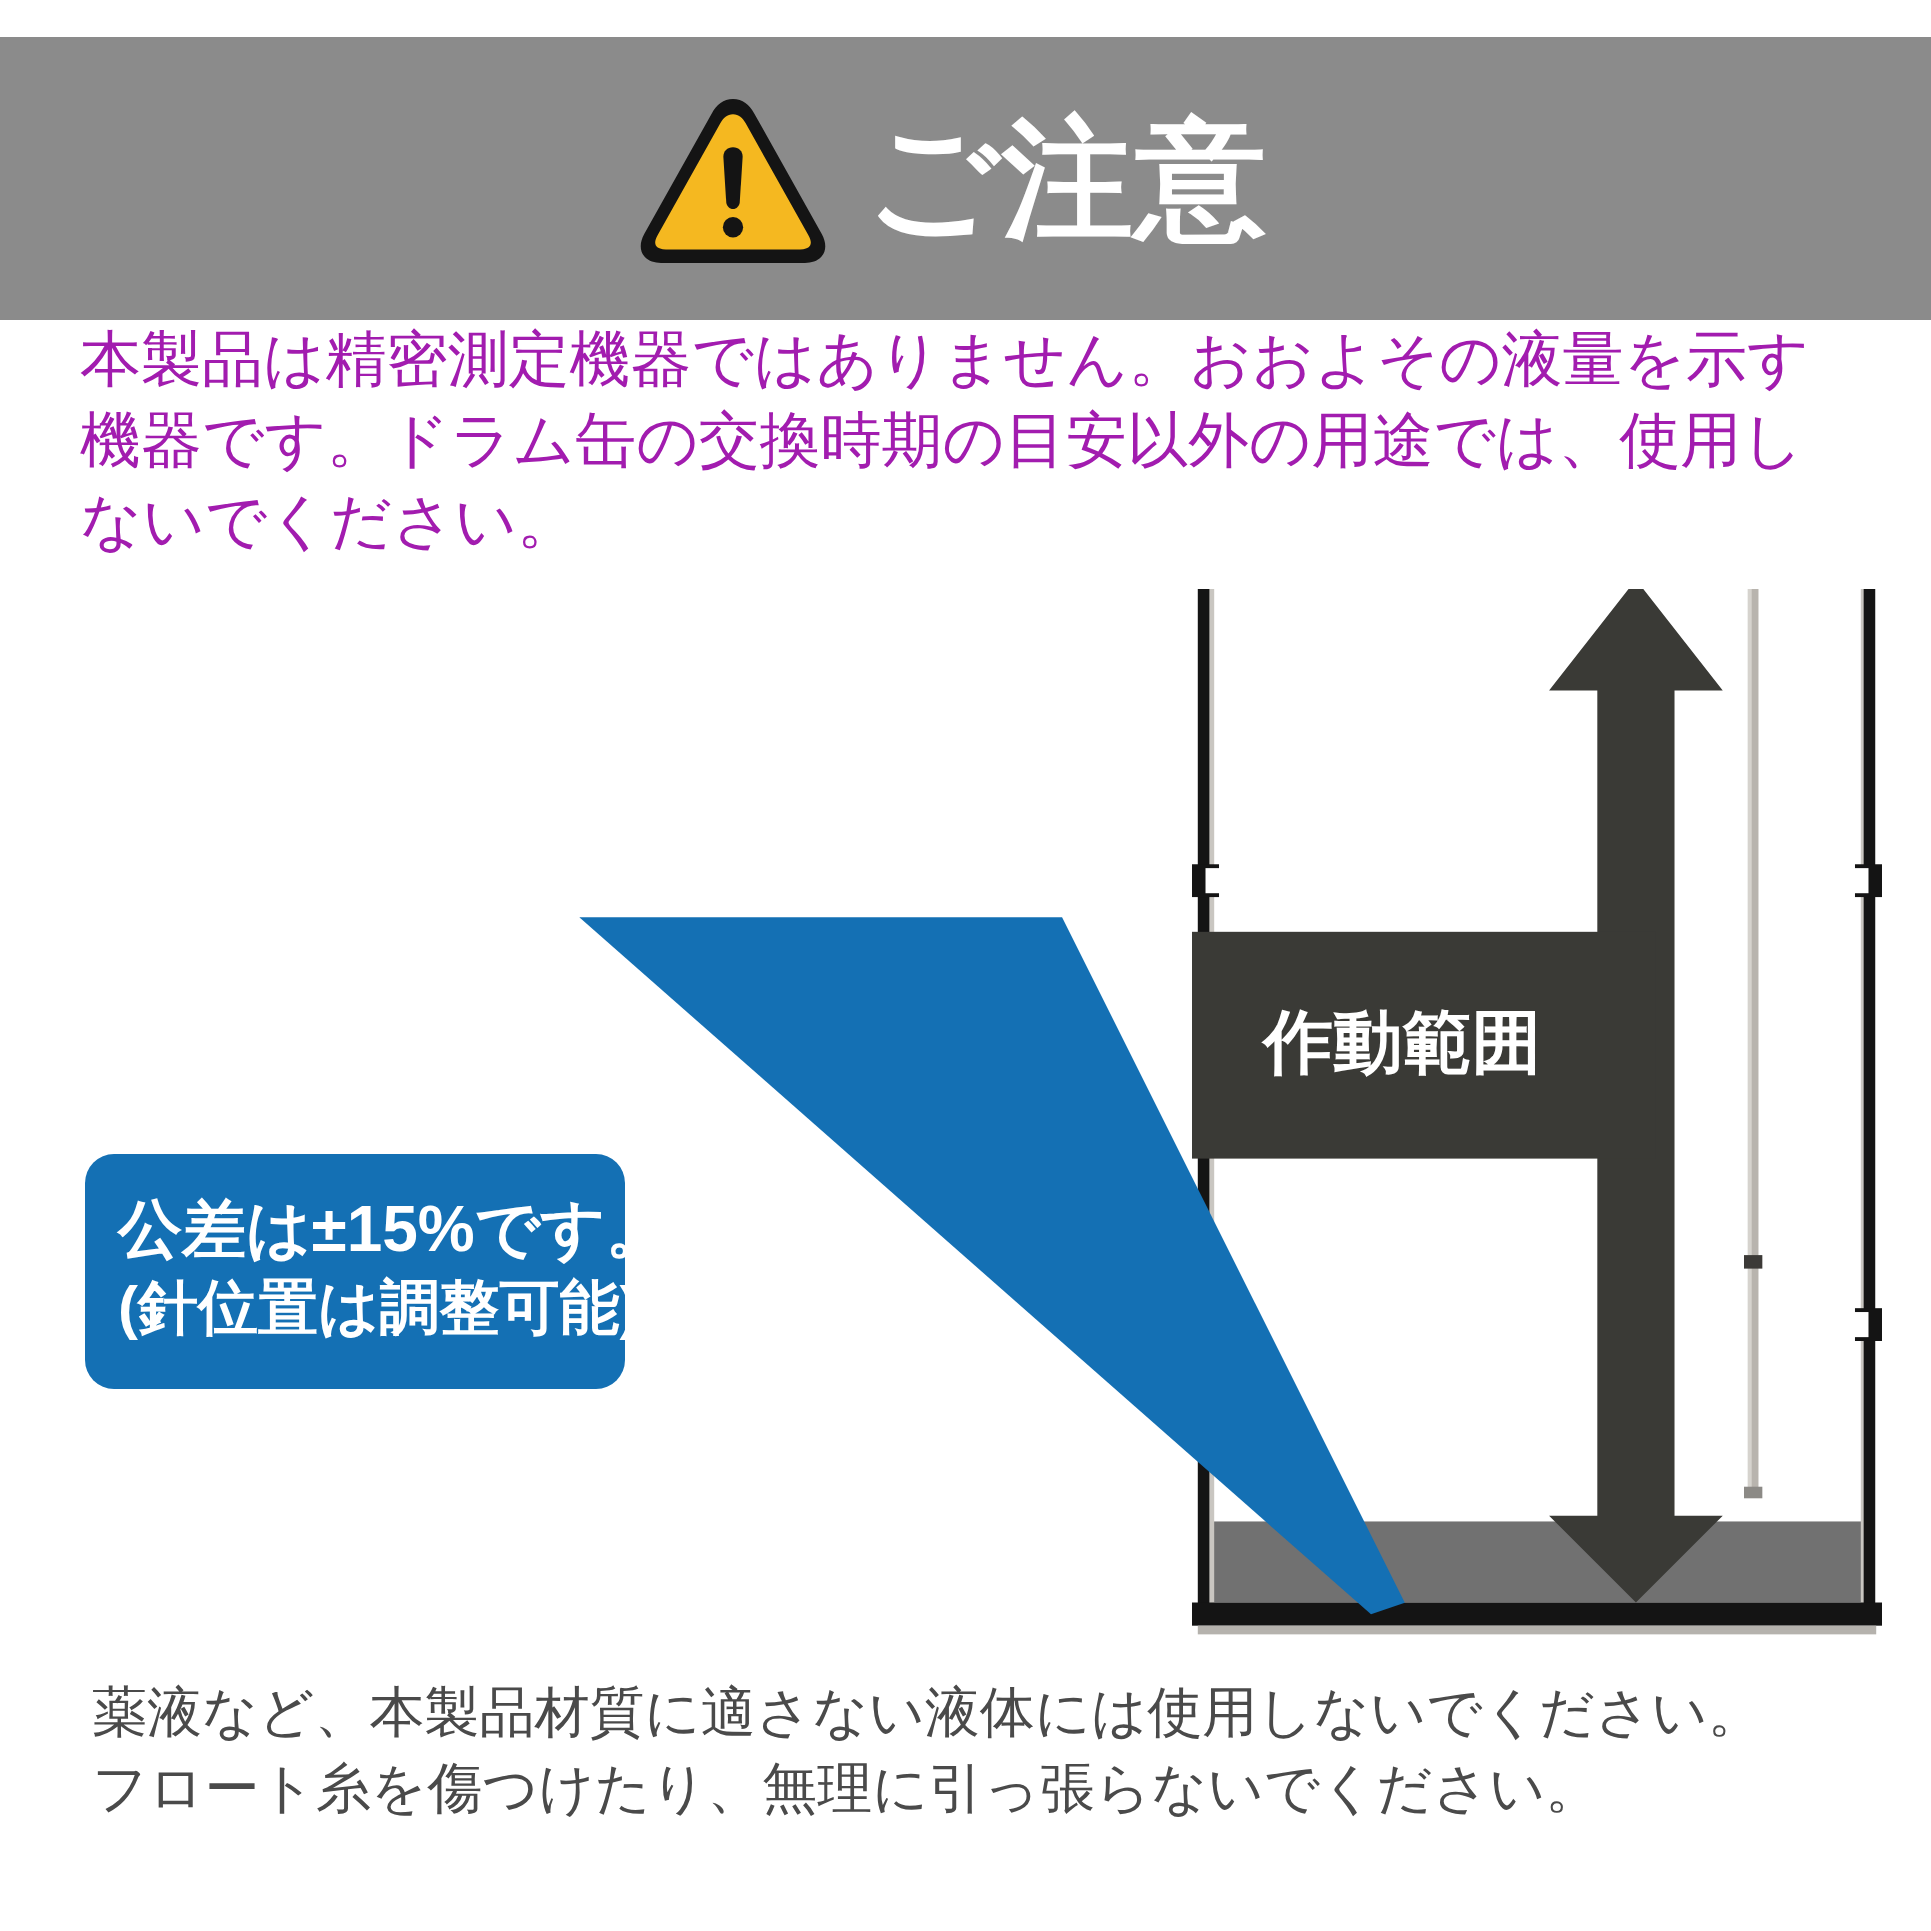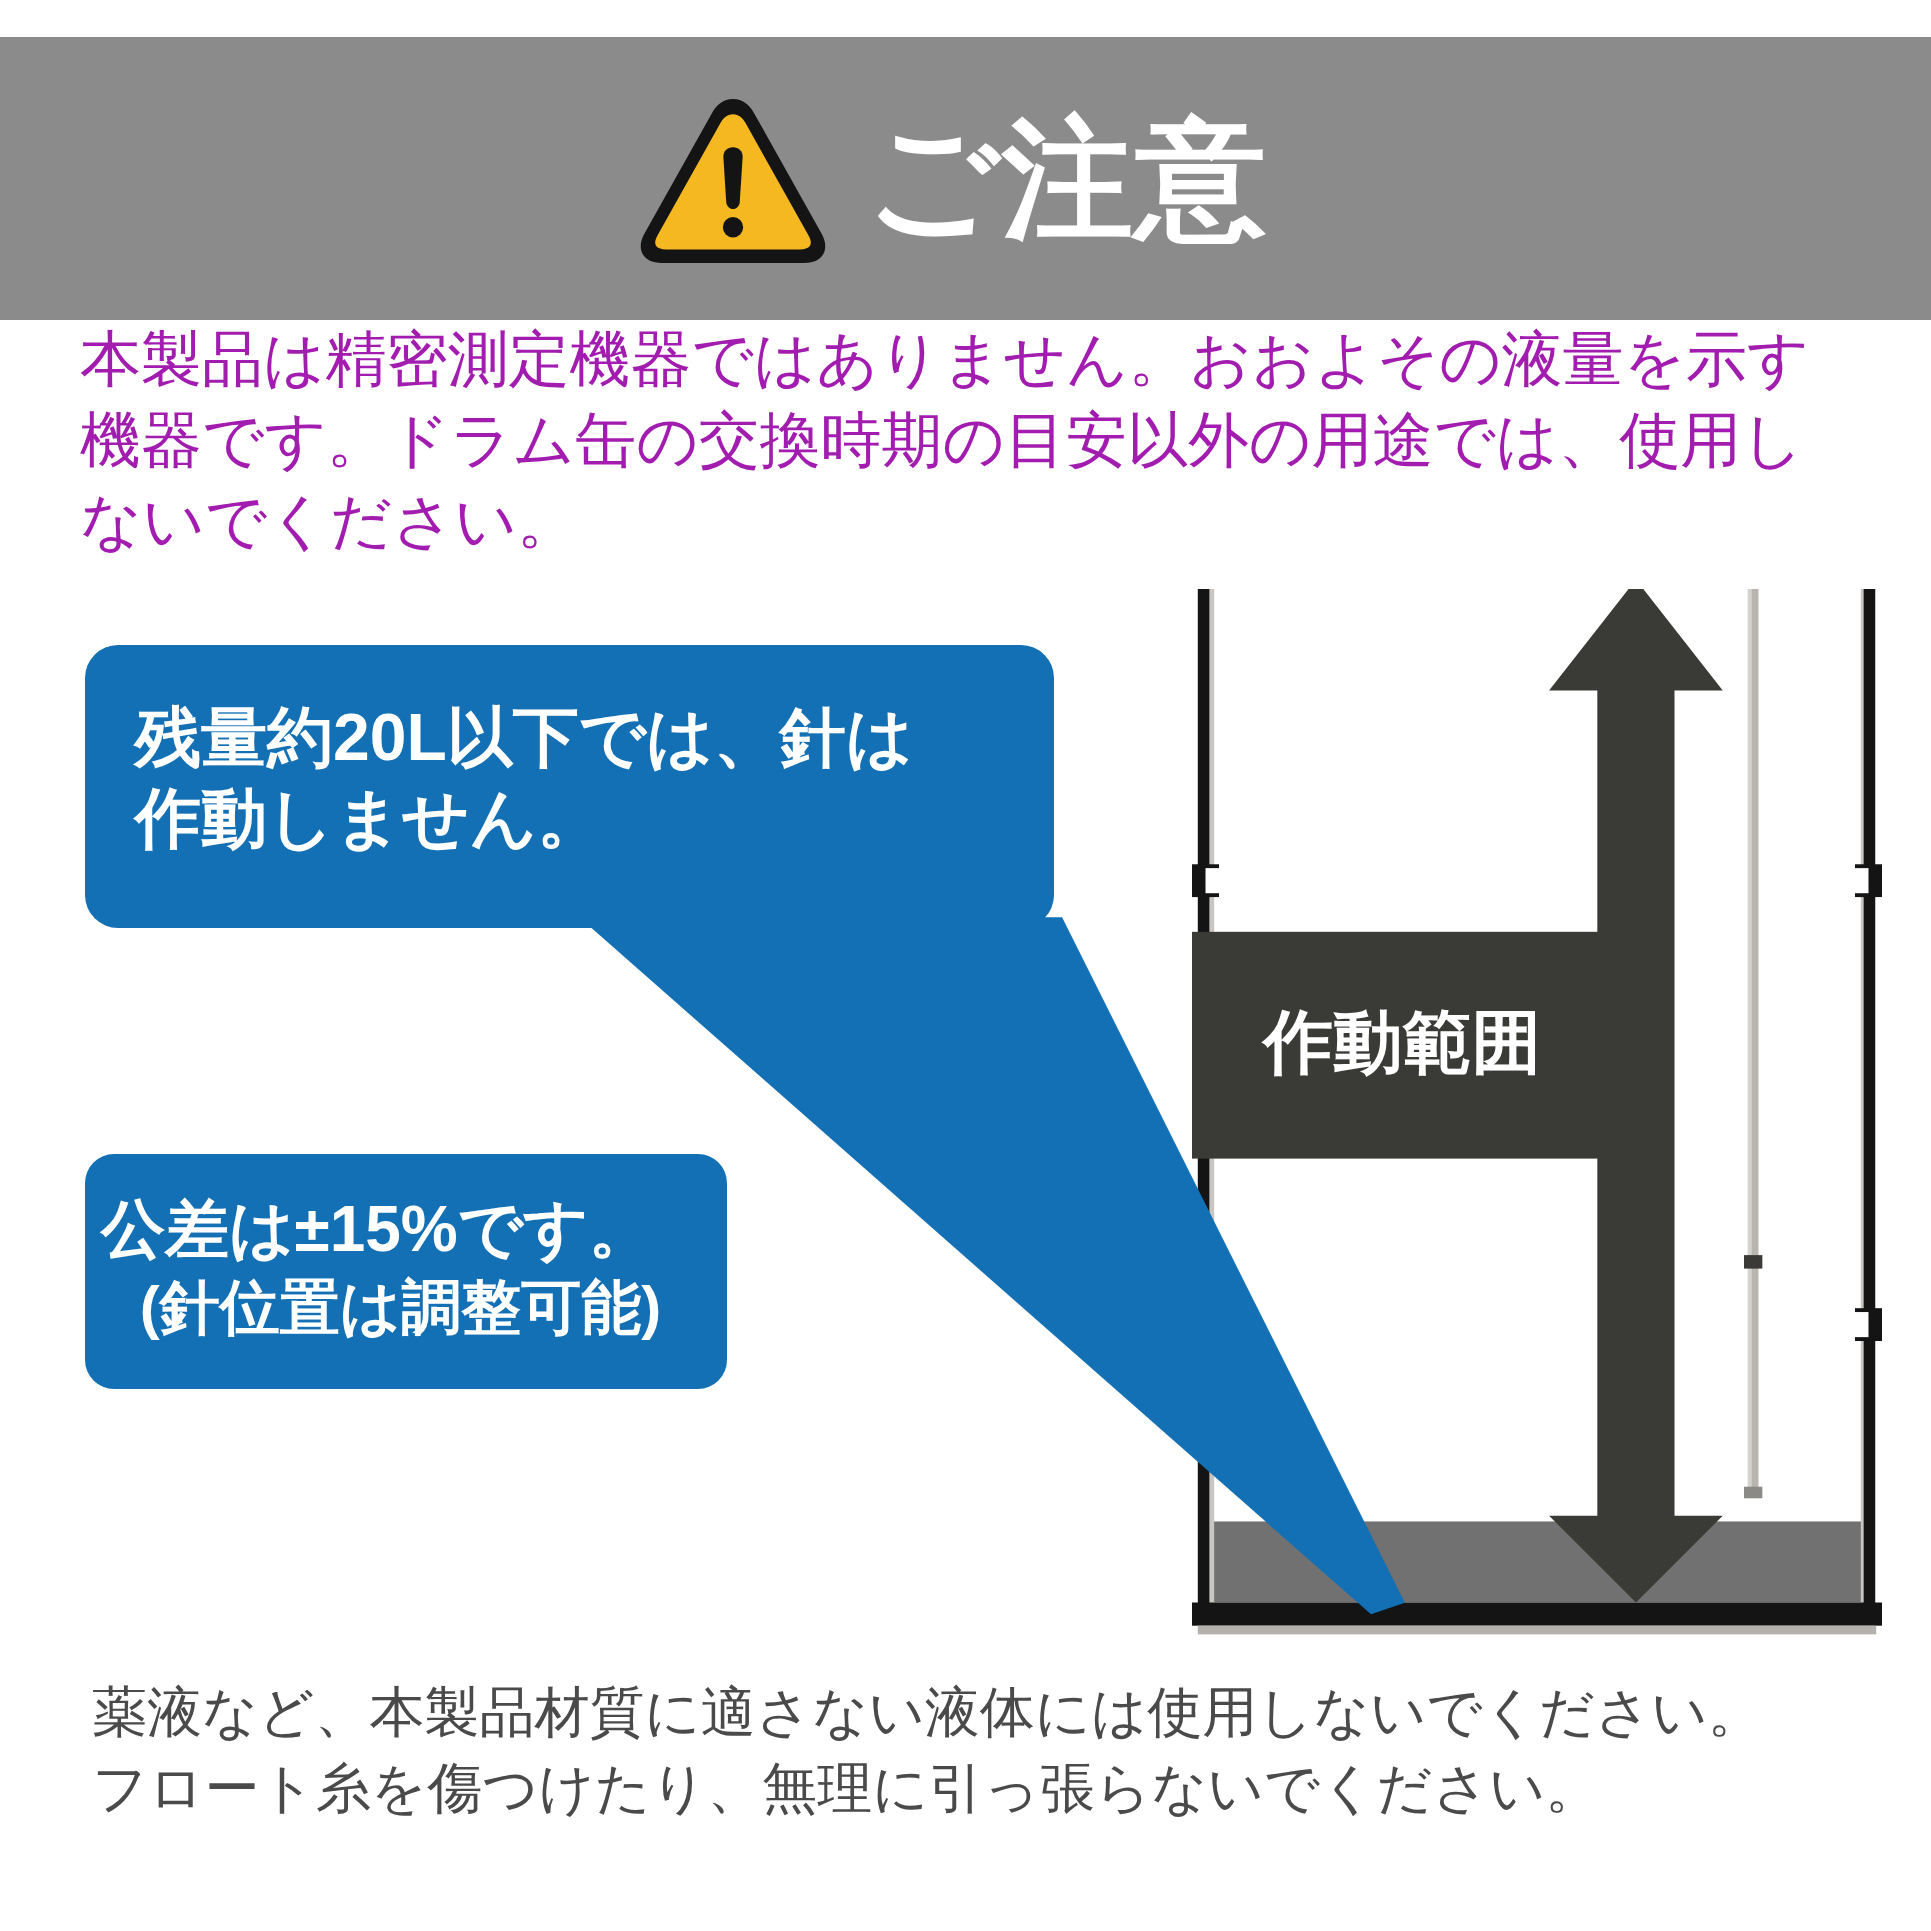--- a/index.html
+++ b/index.html
@@ -102,24 +102,24 @@
     display: block;
     font-size: 66px;
     line-height: 1.22;
     font-weight: 700;
     white-space: nowrap;
     letter-spacing: 0px;
   }
   .callout-2 {
     left: 85px;
     top: 1154px;
-    width: 642px;
+    width: 540px;
     height: 235px;
     border-radius: 29px;
-    padding: 39px 27px 0 16px;
+    padding: 39px 27px 0 33px;
   }
   .callout-2 .c-main {
     display: block;
     font-size: 64px;
     line-height: 1.15;
     font-weight: 700;
     white-space: nowrap;
     letter-spacing: 0px;
   }
   .callout-2 .c-sub {
@@ -170,24 +170,20 @@
       <div class="header-title">ご注意</div>
     </div>
   </div>
 
   <div class="intro-text">本製品は精密測定機器ではありません。おおよその液量を示す機器です。ドラム缶の交換時期の目安以外の用途では、使用しないでください。</div>
 
   <svg class="tail" viewBox="0 0 2000 2000">
     <polygon points="600,950 1100,950 1455,1660 1420,1672" fill="#1470B4"></polygon>
   </svg>
 
-  <div class="callout callout-1">
-    <span class="c-line">残量約20L以下では、針は</span>
-    <span class="c-line">作動しません。</span>
-  </div>
 
   <div class="callout callout-2">
     <span class="c-main">公差は±15%です。</span>
     <span class="c-sub">(針位置は調整可能)</span>
   </div>
 
   <div class="drum">
     <svg width="690" height="1062" viewBox="0 0 715 1100">
 
       <rect x="22" y="966" width="672" height="84" fill="#717171"></rect>

